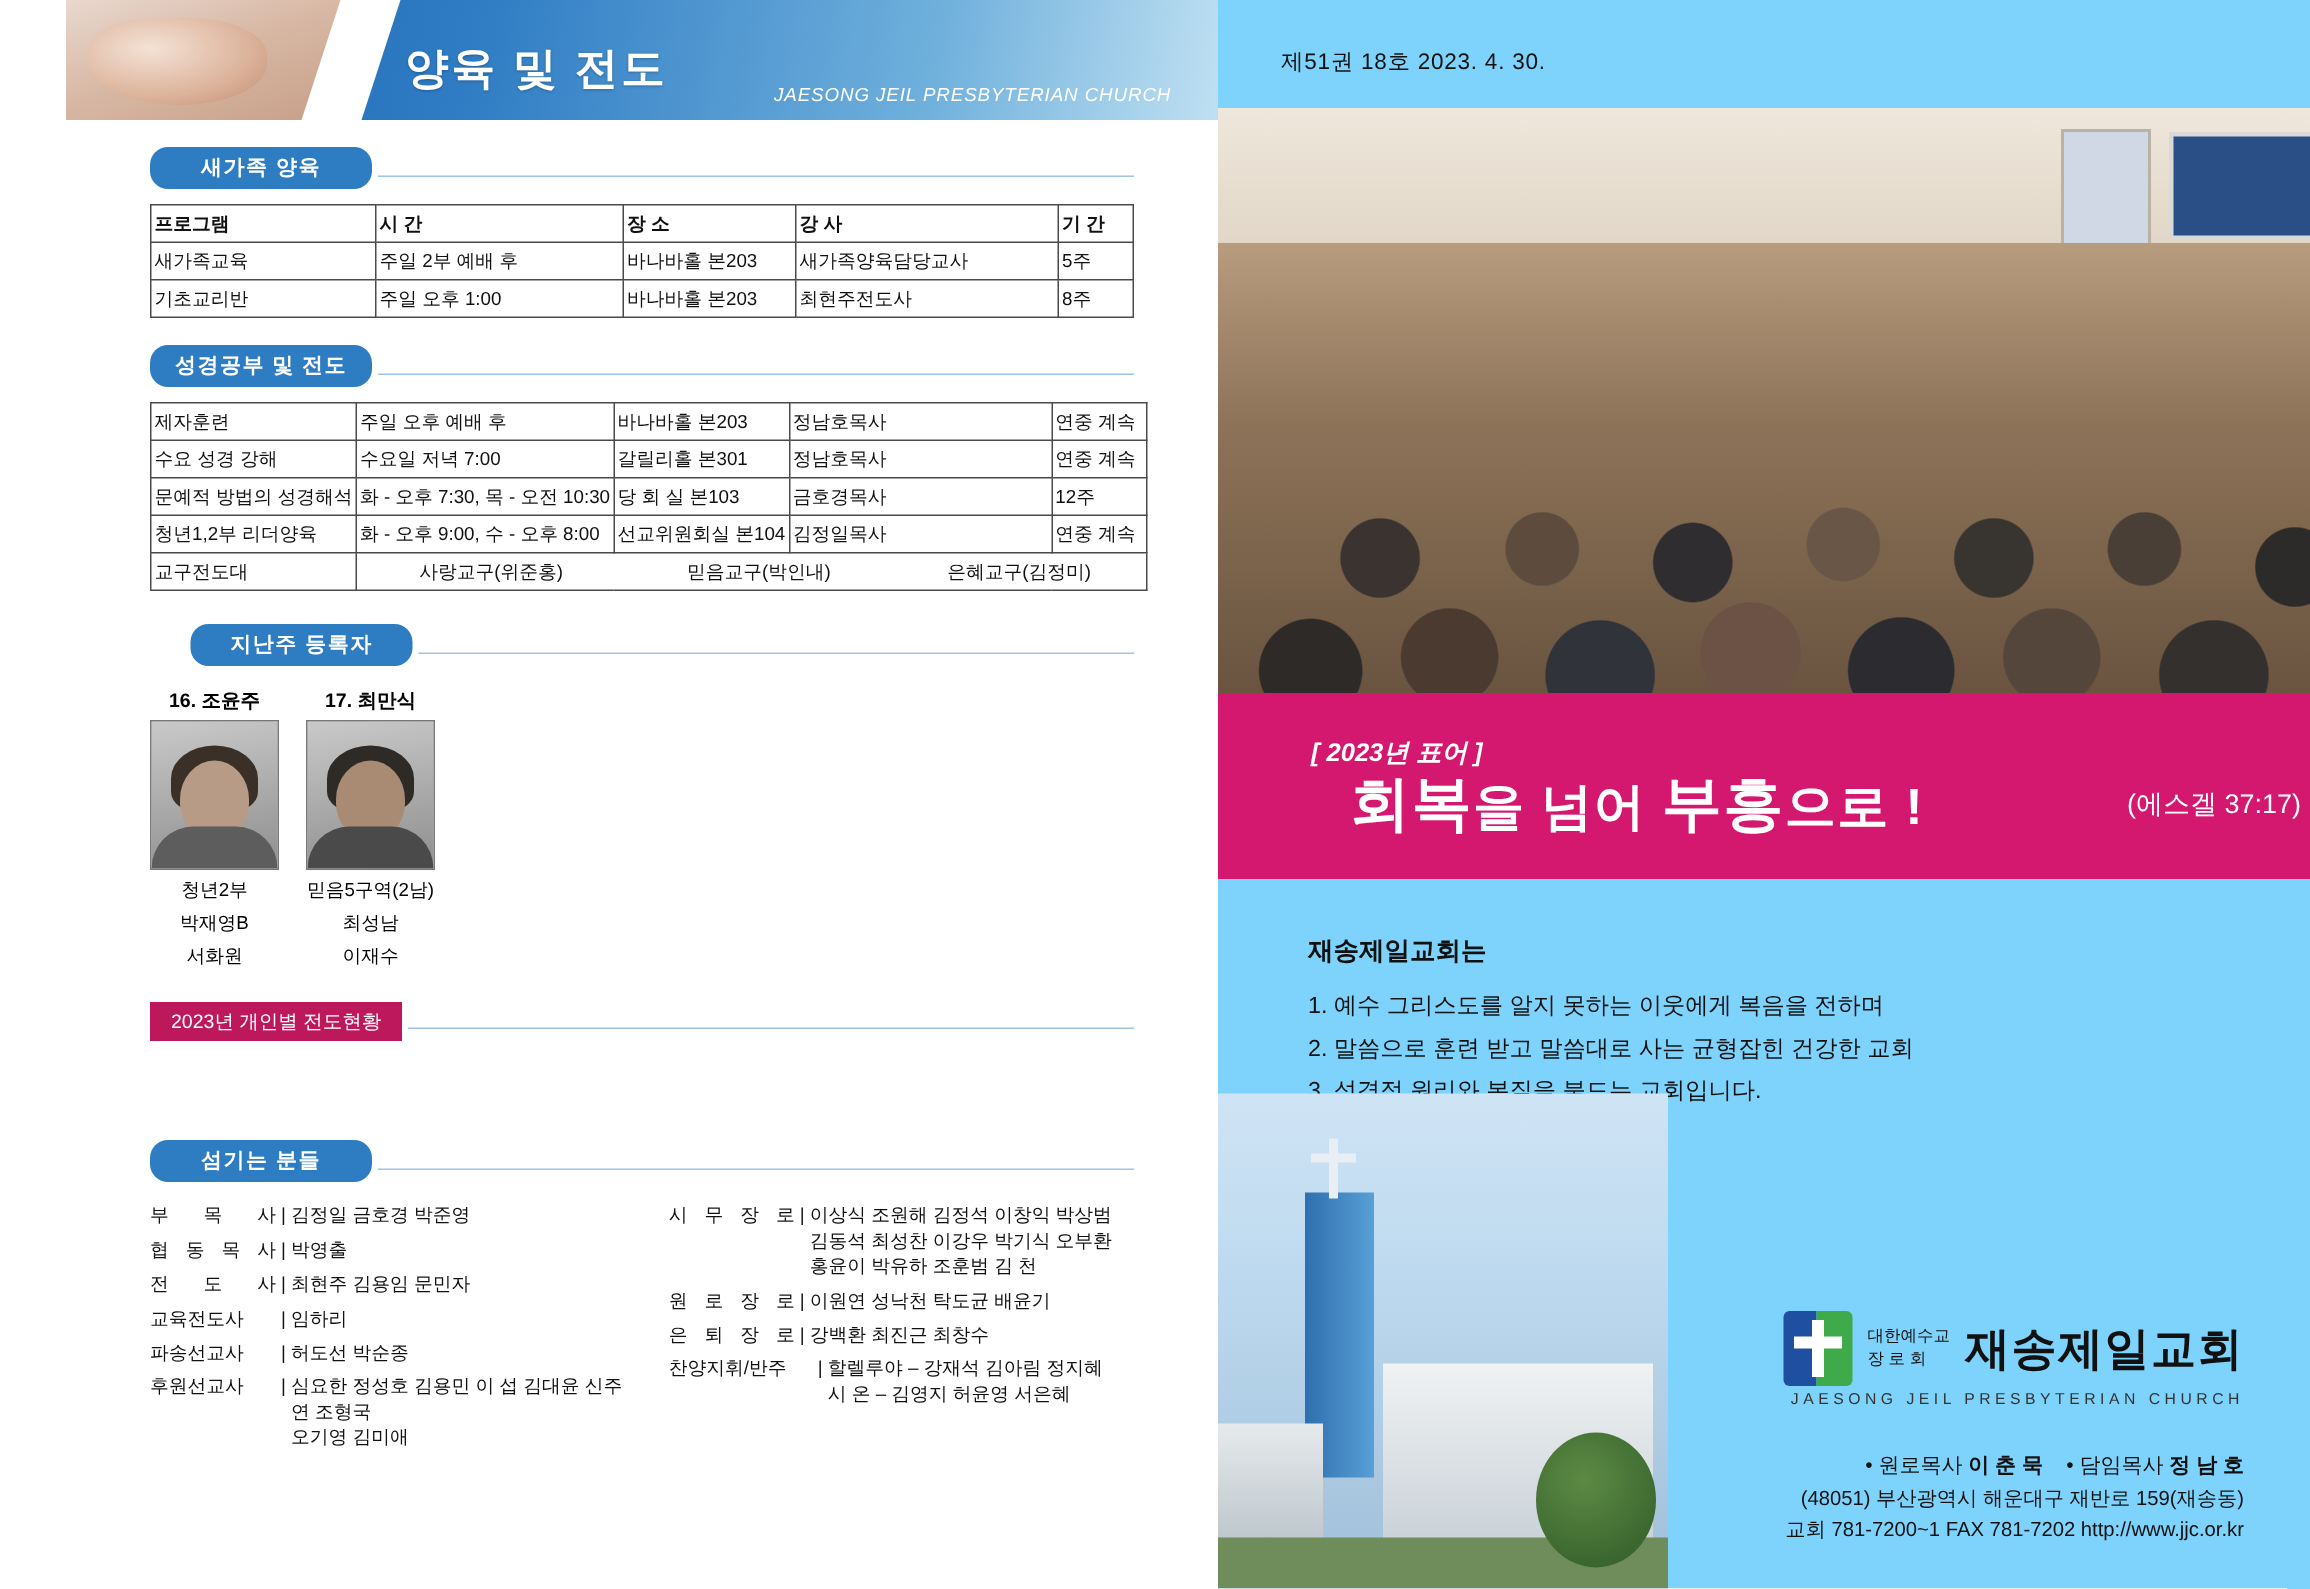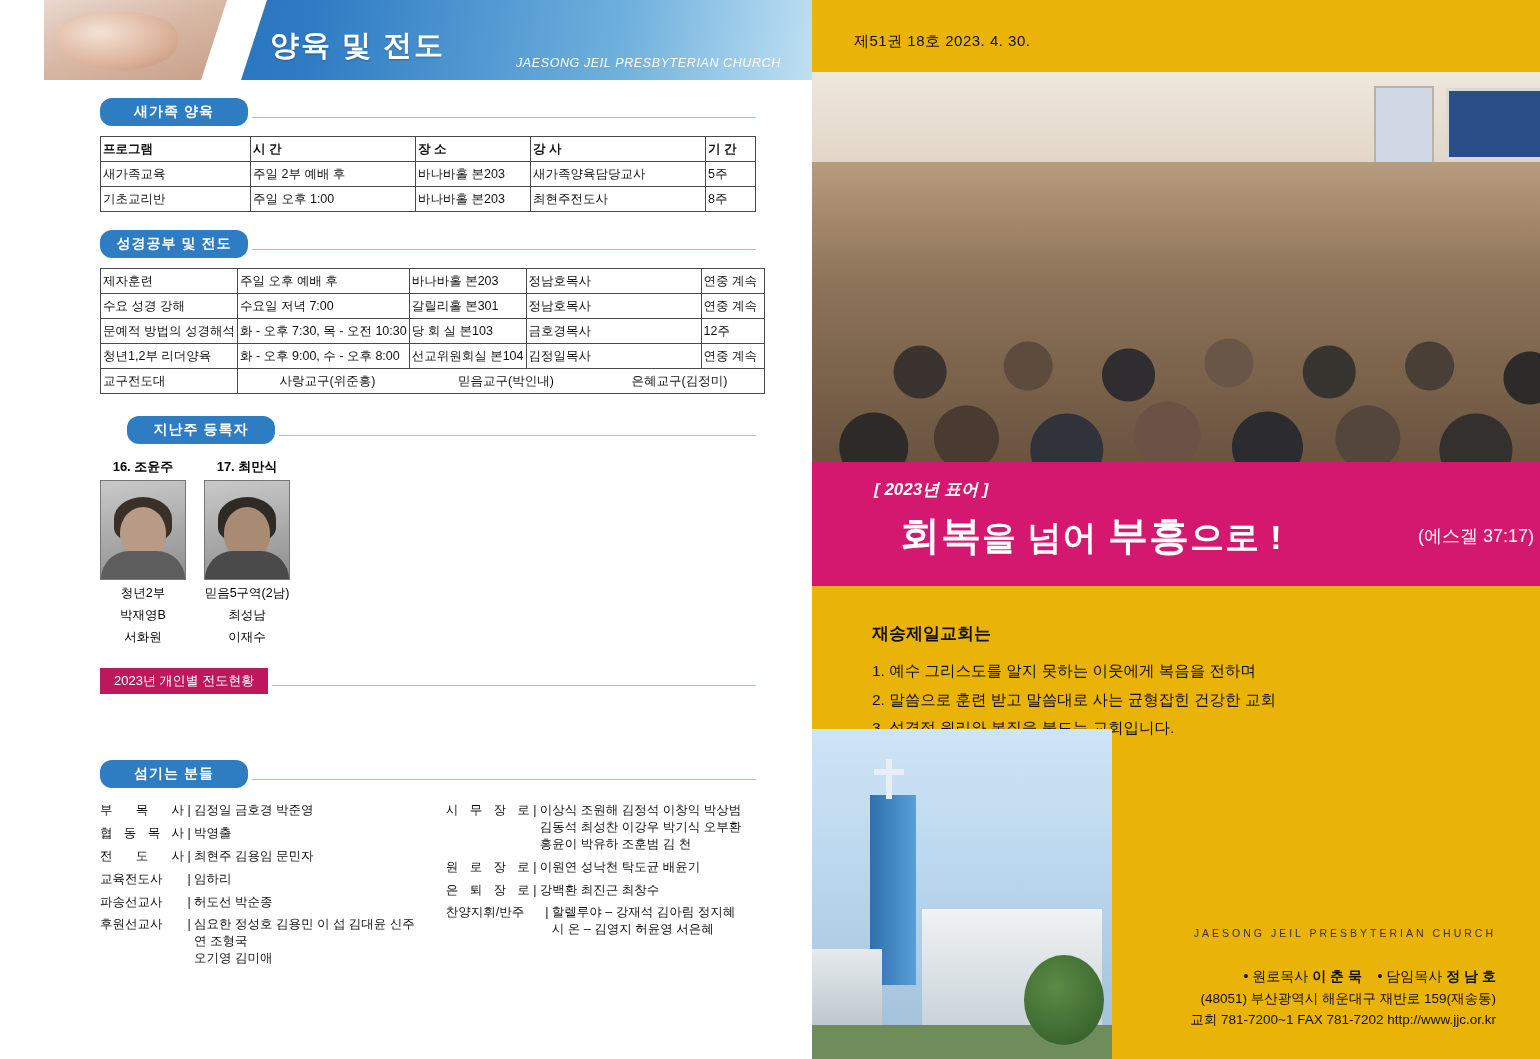--- a/index.html
+++ b/index.html
@@ -86,21 +86,21 @@
 
   
   .servants { display:flex; gap:26px; padding:0 56px; font-size:12.5px; color:#111; }
   .srv-col { }
   .srv-row { display:flex; margin-bottom:6px; line-height:1.35; }
   .srv-lbl { width:84px; text-align:justify; text-align-last:justify; flex:0 0 84px; font-weight:normal;}
   .srv-sep { width:10px; text-align:center; }
   .srv-val { flex:1; }
 
   
-  .right { width:772px; height:1059px; position:relative; background:#eab308; }
+  .right { width:772px; height:1059px; position:relative; background:#7dd3fc; }
   .issue { position:absolute; left:42px; top:32px; font-size:15px; color:#111; letter-spacing:.5px;}
   .photo {
     position:absolute; left:0; top:72px; width:772px; height:390px;
     background:linear-gradient(180deg,#d8cfc2 0%,#c9b49a 30%,#9a7f63 65%,#6d5741 100%);
     overflow:hidden;
   }
   .photo .wall { position:absolute; left:0; top:0; width:772px; height:120px;
     background:linear-gradient(180deg,#efe7dc,#ddd1c0); }
   .photo .screen { position:absolute; right:26px; top:16px; width:112px; height:72px;
     background:#2a4f86; border:3px solid #d9d9d9; }
@@ -124,21 +124,21 @@
       radial-gradient(circle at 67% 70%, #38342f 0 26px, transparent 27px),
       radial-gradient(circle at 80% 68%, #4a3f36 0 24px, transparent 25px),
       radial-gradient(circle at 93% 72%, #2d2b2a 0 26px, transparent 27px),
       linear-gradient(180deg,#b79c7e 0%, #8d7358 40%, #6a5440 100%);
   }
 
   .slogan {
     position:absolute; left:0; top:462px; width:772px; height:124px;
     background:#d4186f; color:#fff;
   }
-  .slogan .year { position:absolute; left:62px; top:16px; font-size:17px; font-style:italic; font-weight:bold; }
+  .slogan .year { position:absolute; left:62px; top:28px; font-size:17px; font-style:italic; font-weight:bold; }
   .slogan .main { position:absolute; left:88px; top:46px; font-size:34px; font-weight:bold; letter-spacing:1px;}
   .slogan .main .big { font-size:40px; }
   .slogan .ref { position:absolute; right:50px; top:62px; font-size:18px; }
 
   .mission { position:absolute; left:60px; top:622px; width:600px; color:#111; }
   .mission .mtitle { font-size:17px; font-weight:bold; margin-bottom:12px; }
   .mission .mline { font-size:15.5px; line-height:1.85; }
 
   .church-photo {
     position:absolute; left:0; bottom:0; width:300px; height:330px;
@@ -403,20 +403,33 @@
       <div class="tower"></div>
       <div class="cross"></div>
       <div class="cross2"></div>
       <div class="bldg2"></div>
       <div class="bldg"></div>
       <div class="ground"></div>
       <div class="tree"></div>
     </div>
 
     <div class="logo-area">
+      <div class="logo-row">
+        <div class="logo-mark">
+          <div class="lblue"></div>
+            <div class="lgreen"></div>
+          <div class="lcross-v"></div>
+            <div class="lcross-h"></div>
+        </div>
+        <div class="logo-small">
+          <div>대한예수교</div>
+          <div>장 로 회</div>
+        </div>
+        <div class="logo-big">재송제일교회</div>
+      </div>
       <div class="logo-eng">JAESONG JEIL PRESBYTERIAN CHURCH</div>
     </div>
 
     <div class="contact">
       <div class="pastors">
         <span>• 원로목사</span>
         <b>이 춘 묵</b>
         &nbsp;&nbsp;
         <span>• 담임목사</span>
         <b>정 남 호</b>

